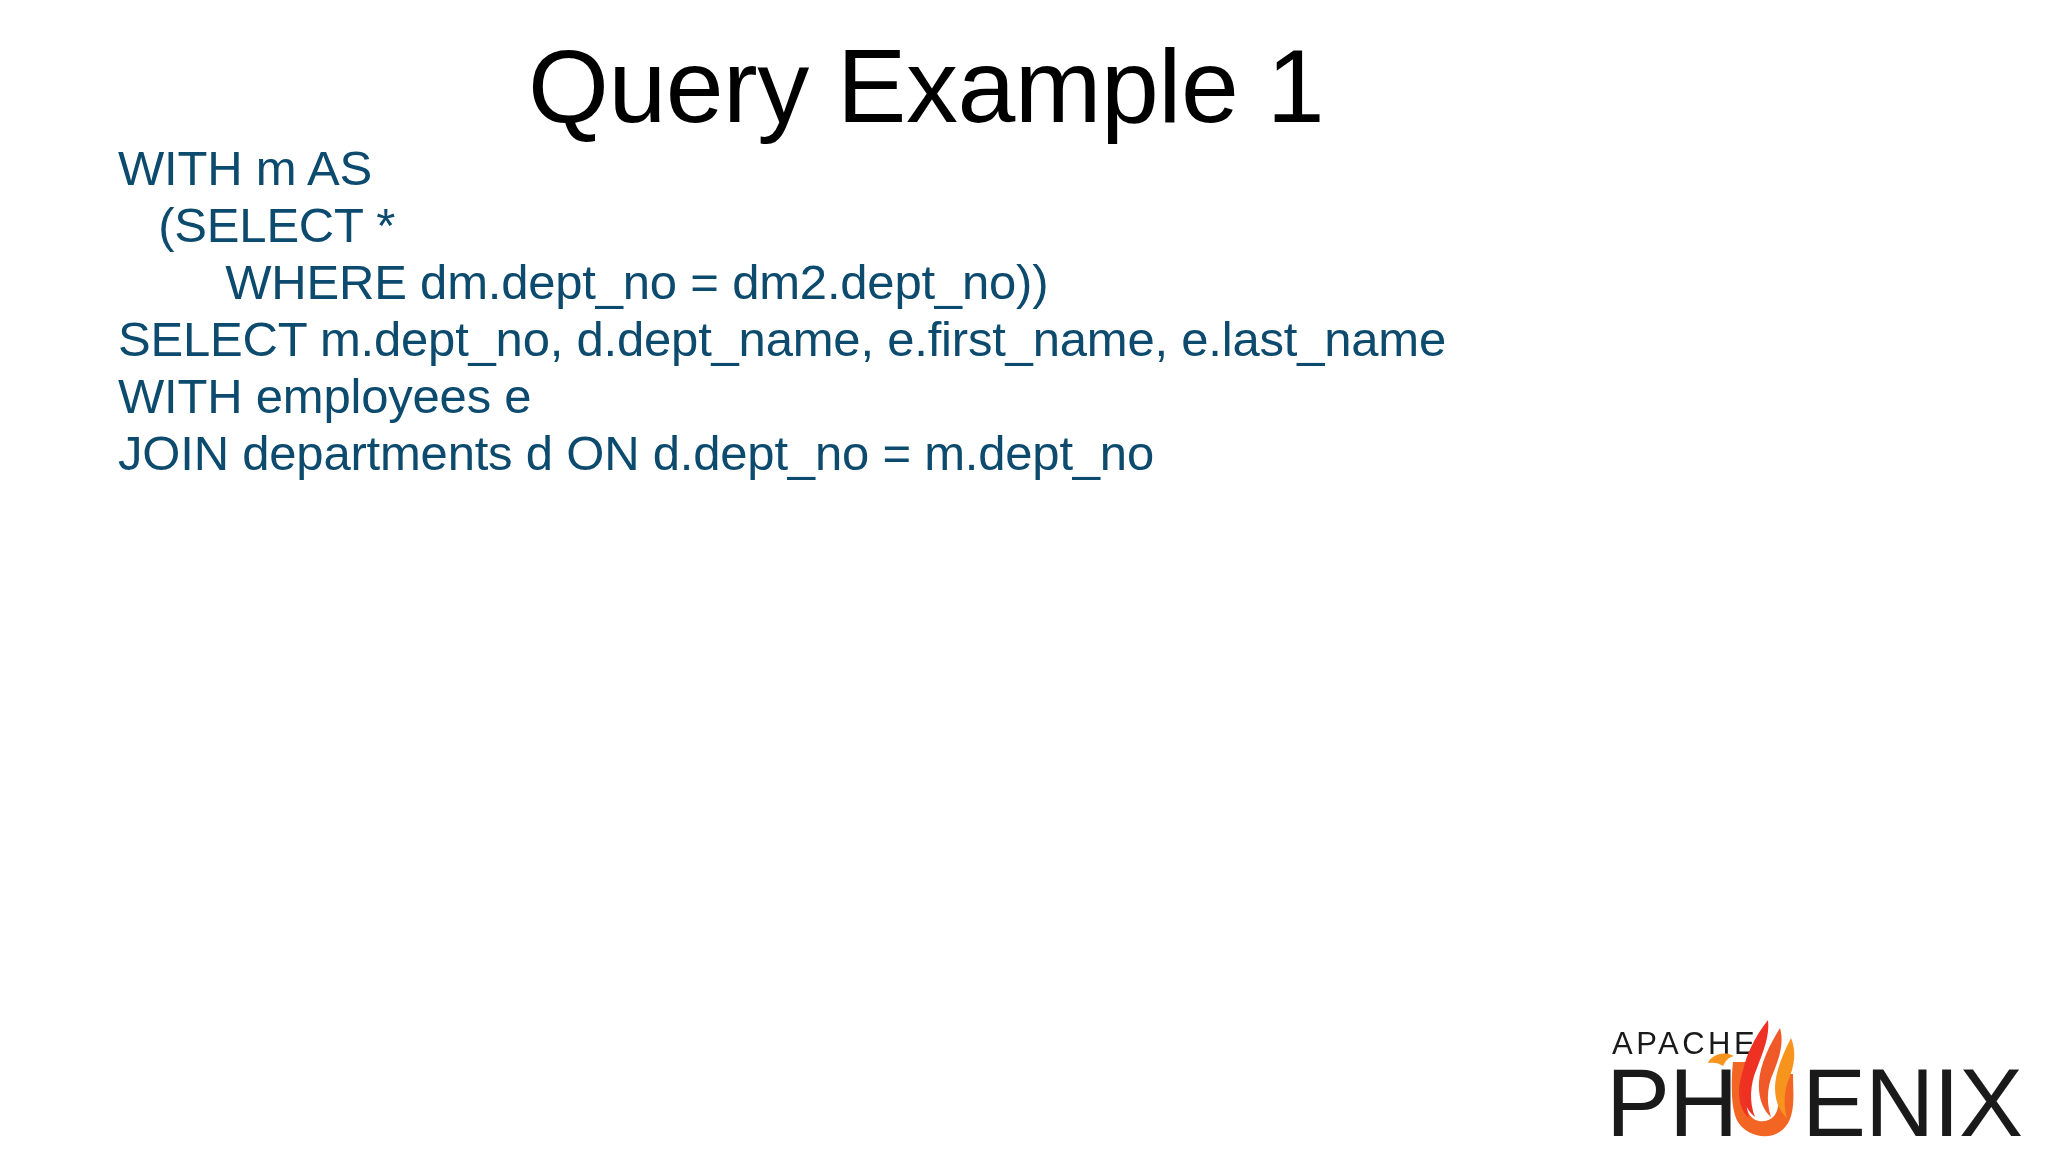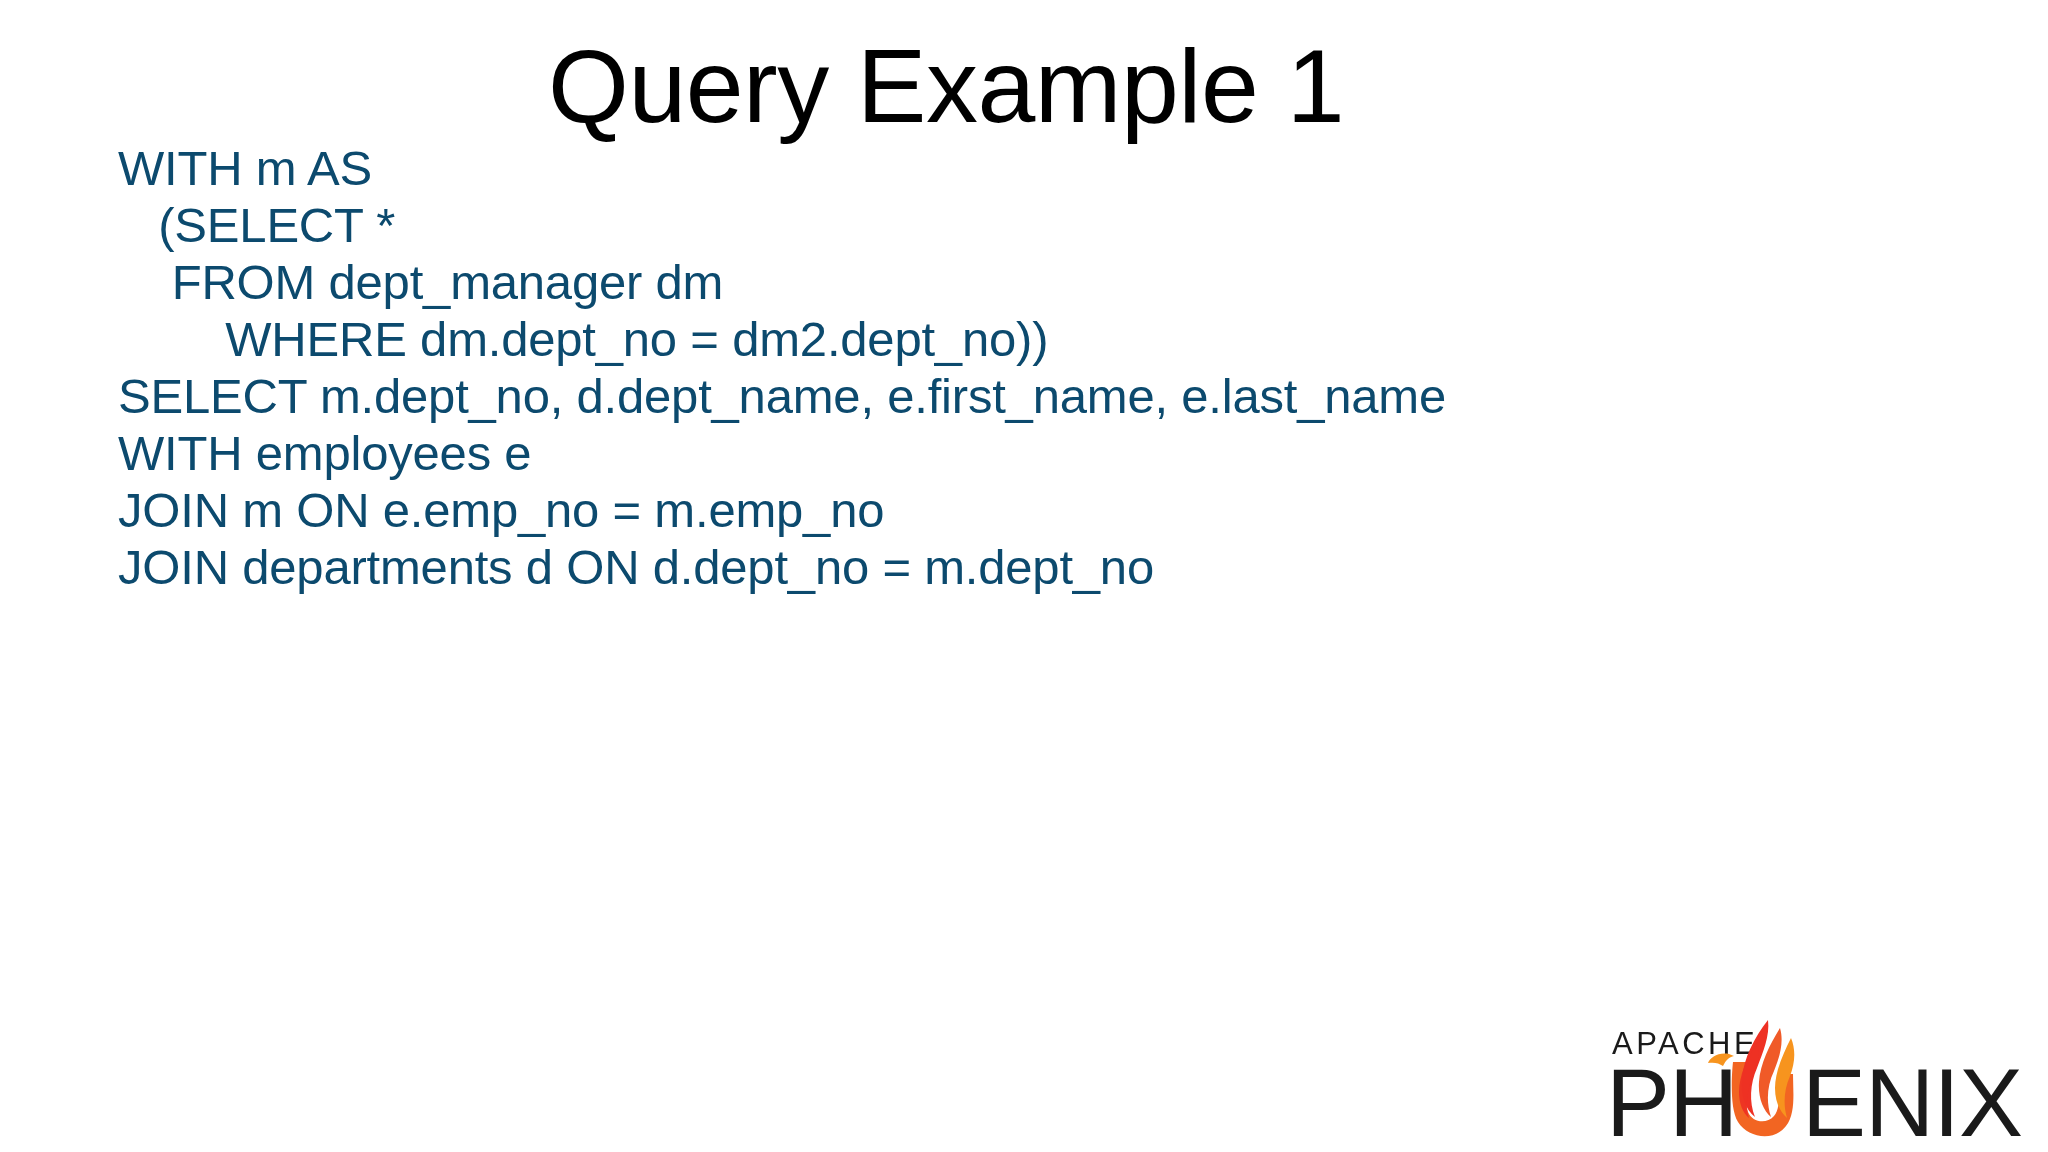--- a/index.html
+++ b/index.html
@@ -29,21 +29,20 @@
     left: 0;
     width: 1852px;
     text-align: center;
     font-family: "Liberation Sans", sans-serif;
     font-size: 104px;
     line-height: 1.12;
     font-weight: 400;
     color: #000000;
     letter-spacing: -0.5px;
     white-space: pre;
-    padding-left: 20px;
   }
   .code-block {
     position: absolute;
     top: 140px;
     left: 118px;
     width: 1820px;
     font-family: "Liberation Sans", sans-serif;
     font-size: 49px;
     line-height: 57px;
     font-weight: 400;
@@ -68,25 +67,23 @@
 </head>
 <body>
 
 <div class="slide">
 
   <div class="slide-title">Query Example 1</div>
 
   <div class="code-block">
     <span class="code-line">WITH m AS</span>
     <span class="code-line">   (SELECT *</span>
-    <span class="code-line">    FROM dept_manager dm</span>
     <span class="code-line">        WHERE dm.dept_no = dm2.dept_no))</span>
     <span class="code-line">SELECT m.dept_no, d.dept_name, e.first_name, e.last_name</span>
     <span class="code-line">WITH employees e</span>
-    <span class="code-line">JOIN m ON e.emp_no = m.emp_no</span>
     <span class="code-line">JOIN departments d ON d.dept_no = m.dept_no</span>
   </div>
 
   <div class="logo">
     <svg width="448" height="132" viewBox="0 0 448 132" xmlns="http://www.w3.org/2000/svg">
 
       <text x="22" y="40" font-family="Liberation Sans, sans-serif" font-size="31" letter-spacing="3.5" fill="#1a1a1a">APACHE</text>
 
       <text x="16" y="122" font-family="Liberation Sans, sans-serif" font-size="96" letter-spacing="-1" fill="#1a1a1a">PH</text>
 

